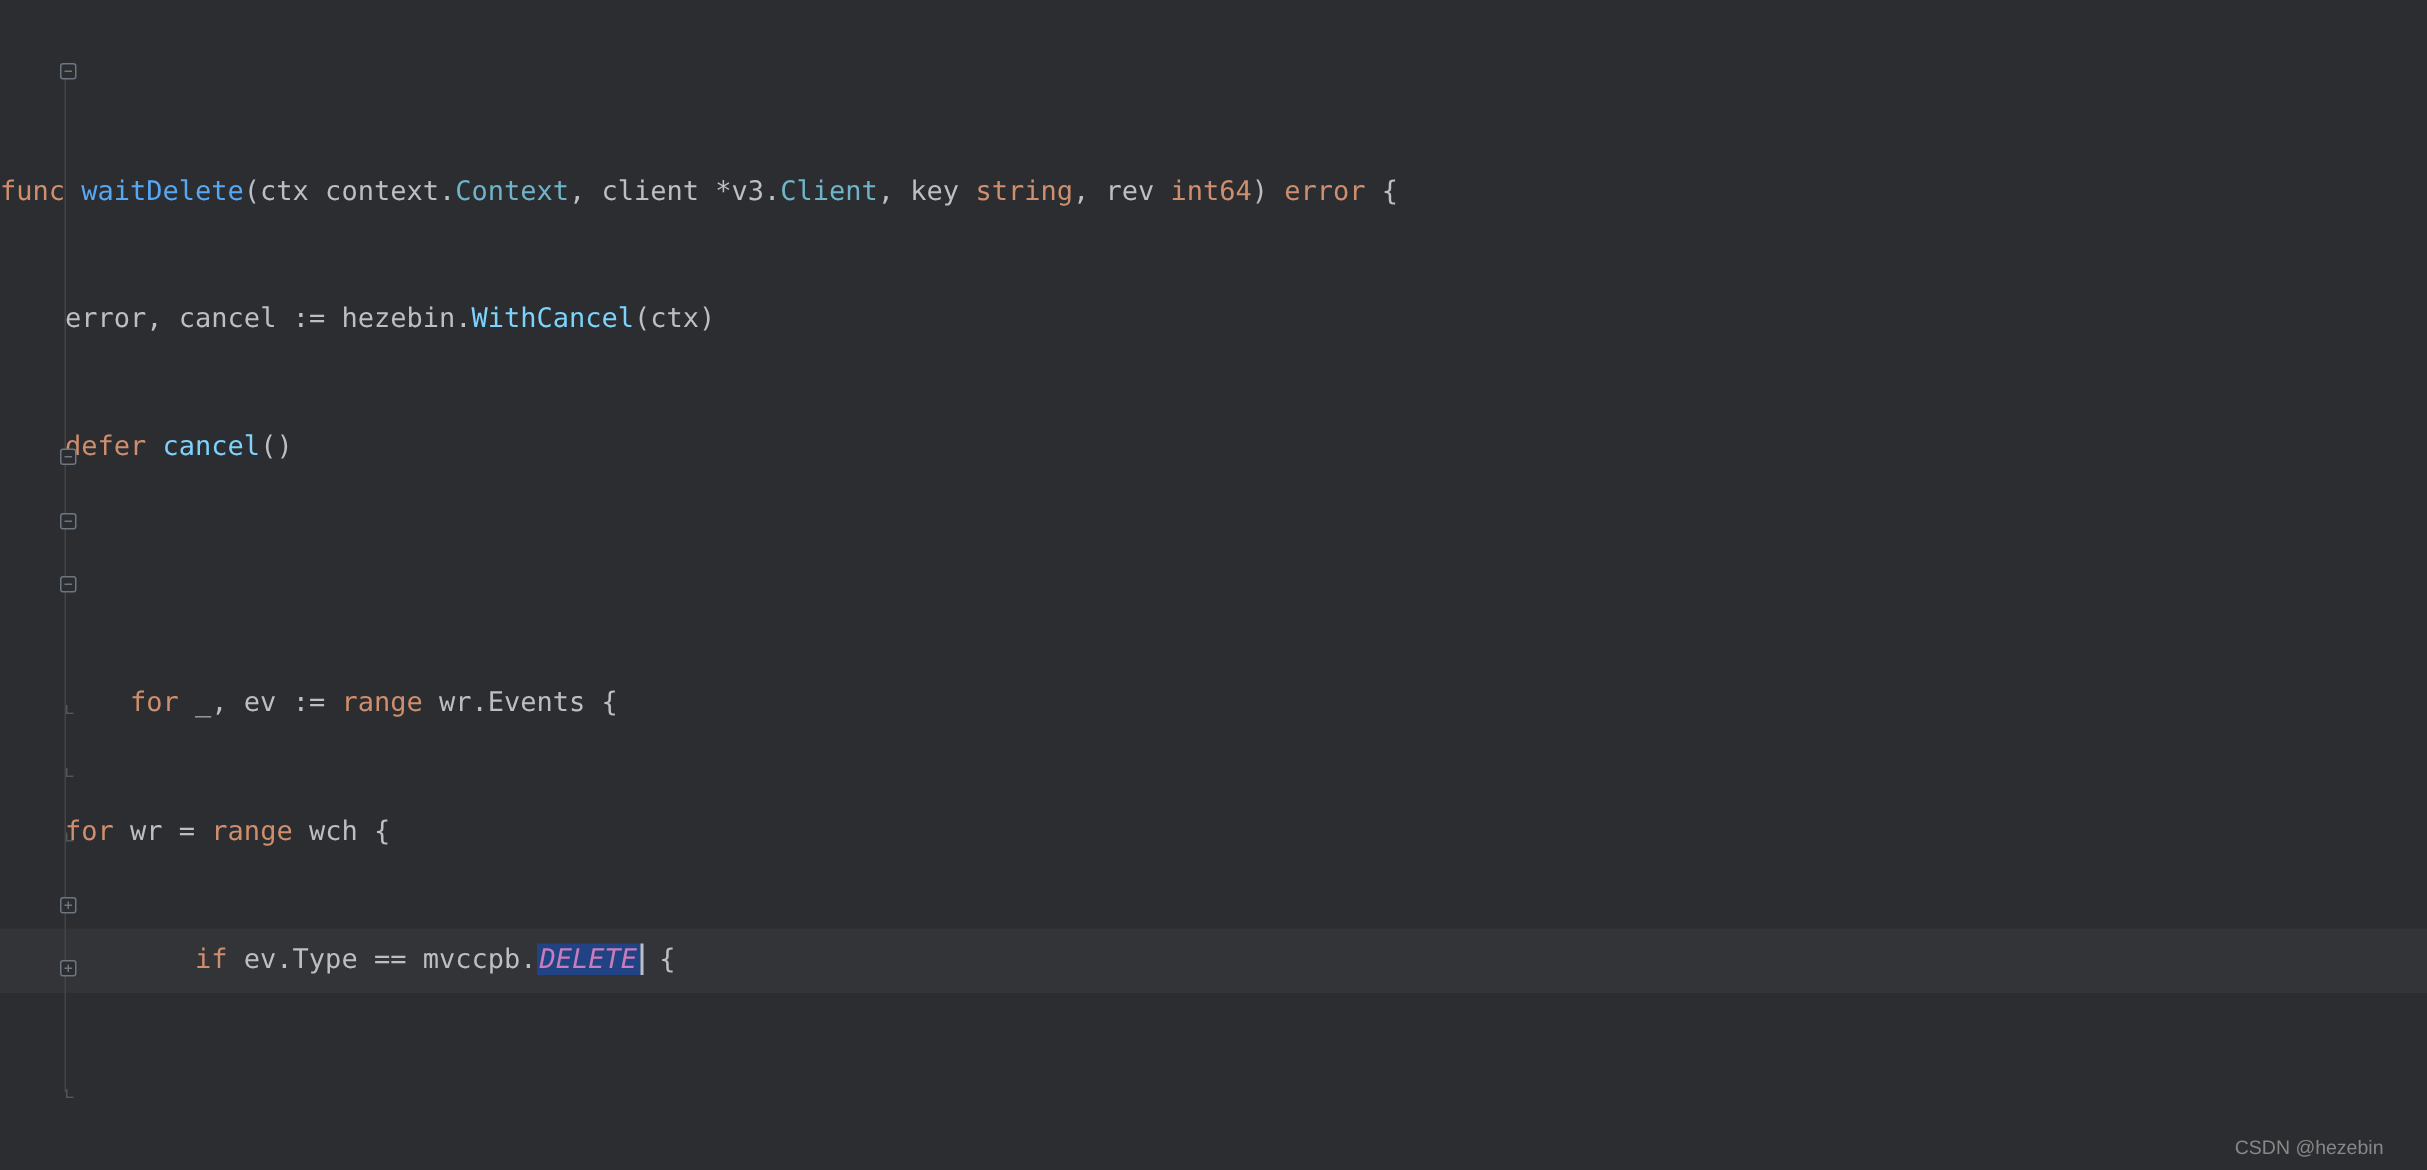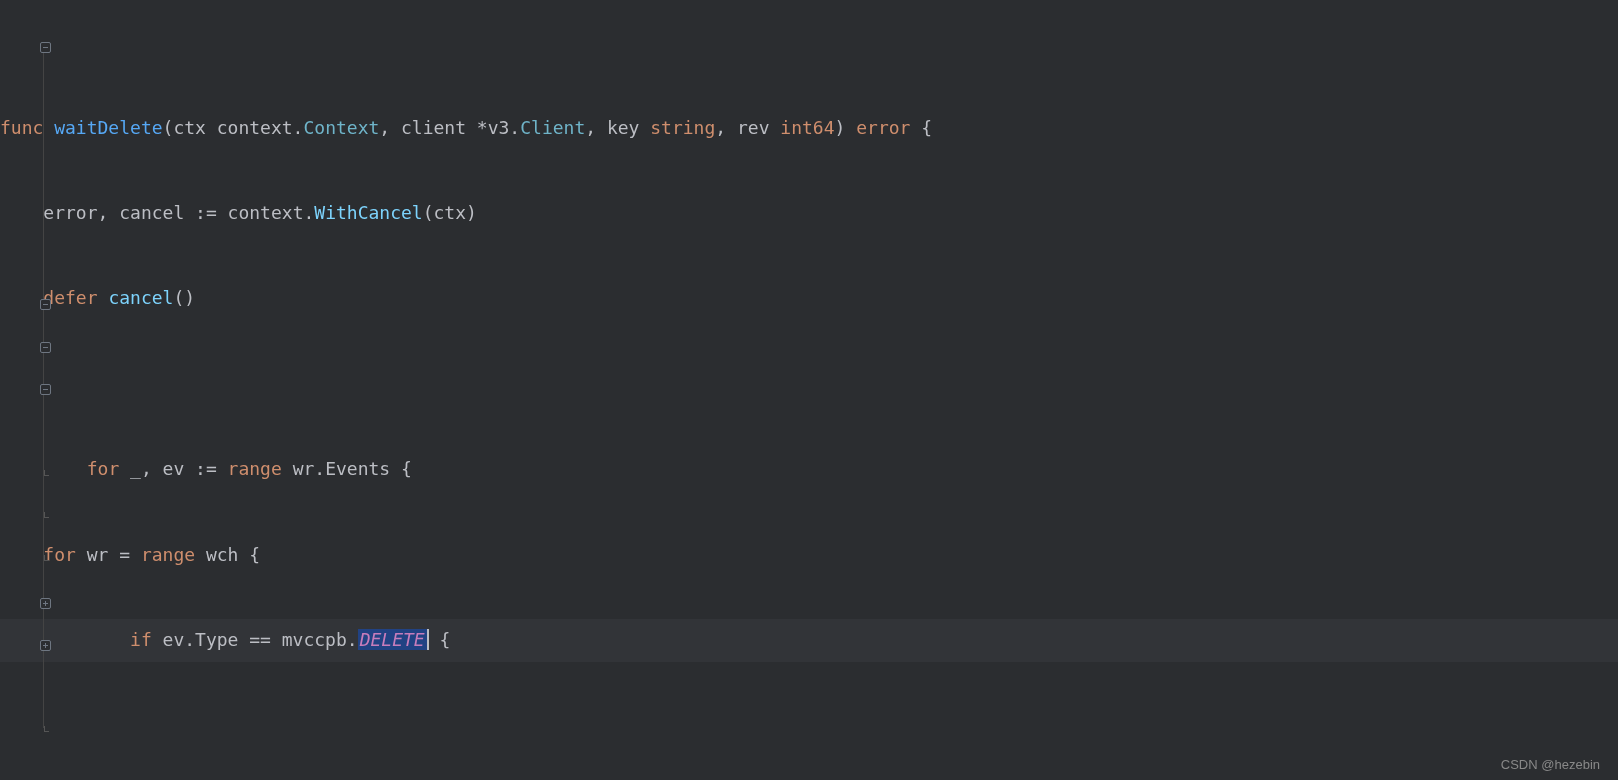--- a/index.html
+++ b/index.html
@@ -124,21 +124,21 @@
     .kw-type { color: #cf8e6d; }
     .fn-name { color: #56a8f5; }
     .fn-call { color: #7dd3fc; }
     .type-name { color: #6fb4c9; }
     .ident { color: #bcbec4; }
     .const-sel { color: #c77dbb; font-style: italic; background: #214283; padding: 0 2px;}
     .cursor-box { border-right: 2px solid #bcbec4; }
     .watermark {
       position: absolute;
       bottom: 8px;
-      right: 18px;
+      right: 29px;
       color: #888;
       font-size: 13px;
       font-family: sans-serif;
     }
   </style>
 </head>
 <body>
 
 <div class="editor">
   <div class="gutter">
@@ -169,21 +169,21 @@
       </div>
     <div class="gutter-icon" style="top:638px">
         <div class="fold-plus"></div>
       </div>
     <div class="gutter-icon" style="top:724px">
         <div class="fold-end"></div>
       </div>
   </div>
   <div class="code">
 <div class="line"><span class="kw-func">func </span><span class="fn-name">waitDelete</span><span class="ident">(ctx context.</span><span class="type-name">Context</span><span class="ident">, client *v3.</span><span class="type-name">Client</span><span class="ident">, key </span><span class="kw-type">string</span><span class="ident">, rev </span><span class="kw-type">int64</span><span class="ident">) </span><span class="kw-type">error</span><span class="ident"> {</span></div>
-<div class="line"><span>    </span><span class="ident">error</span><span class="ident">, </span><span class="ident">cancel</span><span class="ident"> := context.</span><span class="fn-call">WithCancel</span><span class="ident">(ctx)</span></div>
+<div class="line"><span>    </span><span class="ident">error</span><span class="ident">, </span><span class="ident">cancel</span><span class="ident"> := hezebin.</span><span class="fn-call">WithCancel</span><span class="ident">(ctx)</span></div>
 <div class="line"><span>    </span><span class="kw-ctrl">defer </span><span class="fn-call">cancel</span><span class="ident">()</span></div>
 <div class="line"><span></span></div>
 <div class="line"><span>        </span><span class="kw-ctrl">for </span><span class="ident">_, ev := </span><span class="kw-ctrl">range </span><span class="ident">wr.Events {</span></div>
 <div class="line"><span>    </span><span class="kw-ctrl">for </span><span class="ident">wr = </span><span class="kw-ctrl">range </span><span class="ident">wch {</span></div>
 <div class="line highlight"><span>            </span><span class="kw-ctrl">if </span><span class="ident">ev.Type == mvccpb.</span><span class="const-sel cursor-box">DELETE</span><span class="ident"> {</span></div>
 
 
 
 
 

